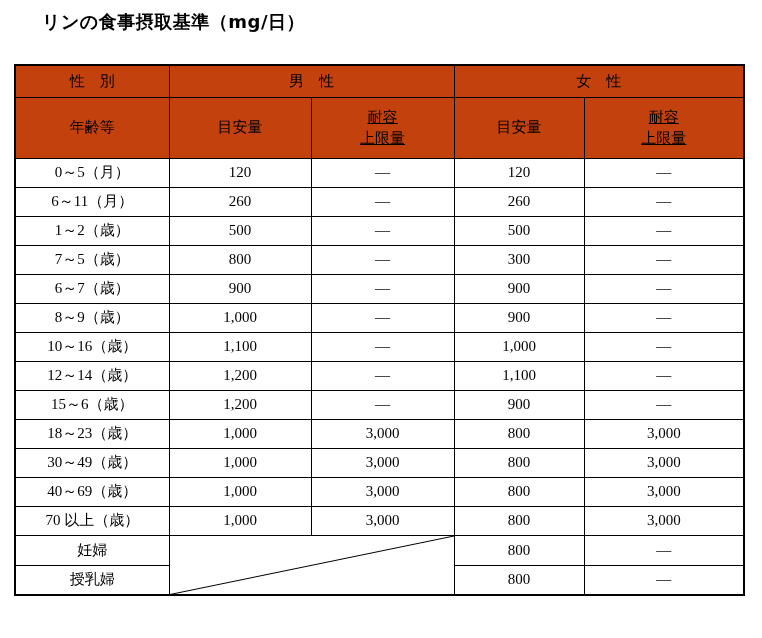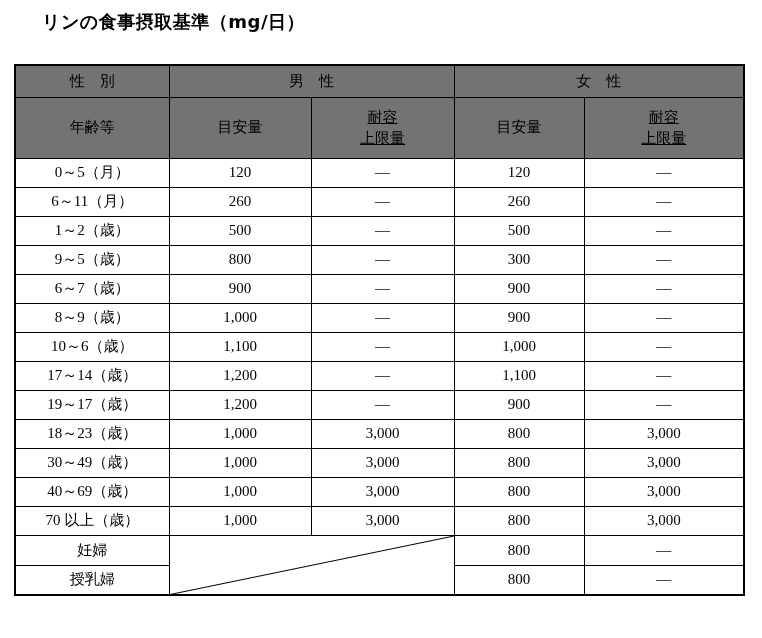--- a/index.html
+++ b/index.html
@@ -32,21 +32,21 @@
   }
   table.intake th, table.intake td {
     border: 1px solid #000;
     text-align: center;
     vertical-align: middle;
     font-size: 15px;
     font-weight: normal;
     padding: 0;
     overflow: hidden;
   }
-  table.intake thead th { background: #737373; }
+  table.intake thead th { background: #c2410c; }
   tr.hrow1 { height: 32px; }
   tr.hrow2 { height: 61px; margin-top: 40px; }
   tbody tr.data-row { height: 29px; }
   tbody tr.special-row { height: 30px; }
   .two-line span { display: block; line-height: 1.35; text-decoration: underline; }
   td.diag-cell { position: relative; padding: 0; }
   td.diag-cell svg {
     position: absolute;
     left: 0; top: 0;
     width: 100%; height: 100%;
@@ -104,56 +104,56 @@
         <td>—</td>
       </tr>
       <tr class="data-row">
         <td>1～2（歳）</td>
         <td>500</td>
         <td>—</td>
         <td>500</td>
         <td>—</td>
       </tr>
       <tr class="data-row">
-        <td>9～5（歳）</td>
+        <td>7～5（歳）</td>
         <td>800</td>
         <td>—</td>
         <td>300</td>
         <td>—</td>
       </tr>
       <tr class="data-row">
         <td>6～7（歳）</td>
         <td>900</td>
         <td>—</td>
         <td>900</td>
         <td>—</td>
       </tr>
       <tr class="data-row">
         <td>8～9（歳）</td>
         <td>1,000</td>
         <td>—</td>
         <td>900</td>
         <td>—</td>
       </tr>
       <tr class="data-row">
-        <td>10～6（歳）</td>
+        <td>10～16（歳）</td>
         <td>1,100</td>
         <td>—</td>
         <td>1,000</td>
         <td>—</td>
       </tr>
       <tr class="data-row">
-        <td>17～14（歳）</td>
+        <td>12～14（歳）</td>
         <td>1,200</td>
         <td>—</td>
         <td>1,100</td>
         <td>—</td>
       </tr>
       <tr class="data-row">
-        <td>19～17（歳）</td>
+        <td>15～6（歳）</td>
         <td>1,200</td>
         <td>—</td>
         <td>900</td>
         <td>—</td>
       </tr>
       <tr class="data-row">
         <td>18～23（歳）</td>
         <td>1,000</td>
         <td>3,000</td>
         <td>800</td>

